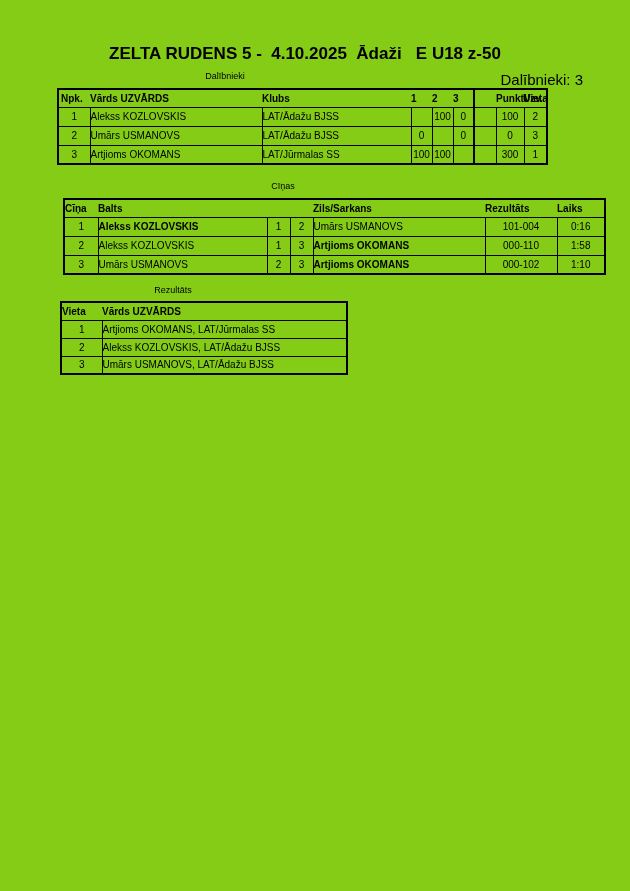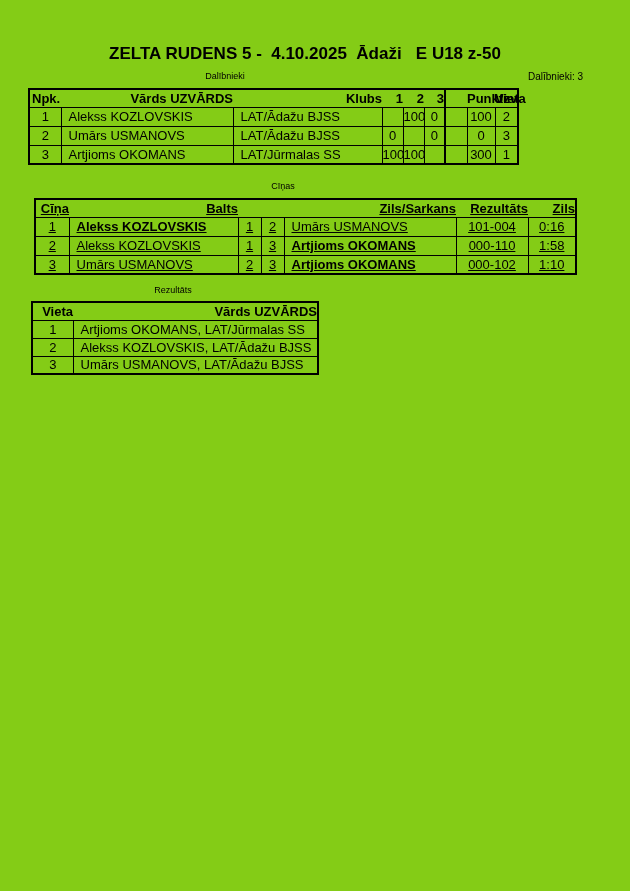--- a/index.html
+++ b/index.html
@@ -30,55 +30,56 @@
     font-size: 9px;
     font-weight: normal;
   }
   #lbl-participants { top: 71px; left: 125px; }
   #lbl-fights { top: 181px; left: 183px; }
   #lbl-results { top: 285px; left: 73px; }
   .count-label {
     position: absolute;
     top: 71px;
     right: 47px;
-    font-size: 10px;
+    font-size: 15px;
     font-weight: normal;
   }
   table {
     position: absolute;
     border-collapse: collapse;
     table-layout: fixed;
-    font-size: 13px;
+    font-size: 10px;
     border: 2px solid #000;
+    margin-left: 29px;
   }
   #tbl-participants { top: 88px; left: 28px; width: 489px; }
-  #tbl-fights { top: 198px; left: 34px; width: 541px; text-decoration: underline; }
+  #tbl-fights { top: 198px; left: 34px; width: 541px; }
   #tbl-results { top: 301px; left: 31px; width: 286px; }
   th {
     font-weight: bold;
     border: none;
     border-bottom: 1px solid #000;
     padding: 0;
     white-space: nowrap;
     overflow: visible;
-    text-align: right;
+    text-align: left;
     vertical-align: middle;
     height: 18px;
   }
   td {
     border: 1px solid #000;
     padding: 0;
     white-space: nowrap;
     overflow: hidden;
     text-align: center;
     vertical-align: middle;
     height: 19px;
   }
   #tbl-results td { height: 18px; }
-  .txt-left { text-align: left; padding-left: 7px; }
+  .txt-left { text-align: left; }
   th.txt-left { padding-left: 2px; }
   .group-sep { border-left: 2px solid #000 !important; padding-left: 48px; }
   .win { font-weight: bold; }
 </style>
 </head>
 <body>
 
 <div class="page">
 
   <div class="doc-title">ZELTA RUDENS 5 -  4.10.2025  Ādaži   E U18 z-50</div>
@@ -159,21 +160,21 @@
         <col style="width:48px">
     </colgroup>
     <tbody>
         <tr>
       <th>Cīņa</th>
       <th>Balts</th>
       <th></th>
       <th></th>
       <th>Zils/Sarkans</th>
       <th>Rezultāts</th>
-      <th>Zils</th>
+      <th>Laiks</th>
     </tr>
     <tr>
       <td>1</td>
       <td class="txt-left win">Alekss KOZLOVSKIS</td>
       <td>1</td>
       <td>2</td>
       <td class="txt-left">Umārs USMANOVS</td>
       <td>101-004</td>
       <td>0:16</td>
     </tr>

